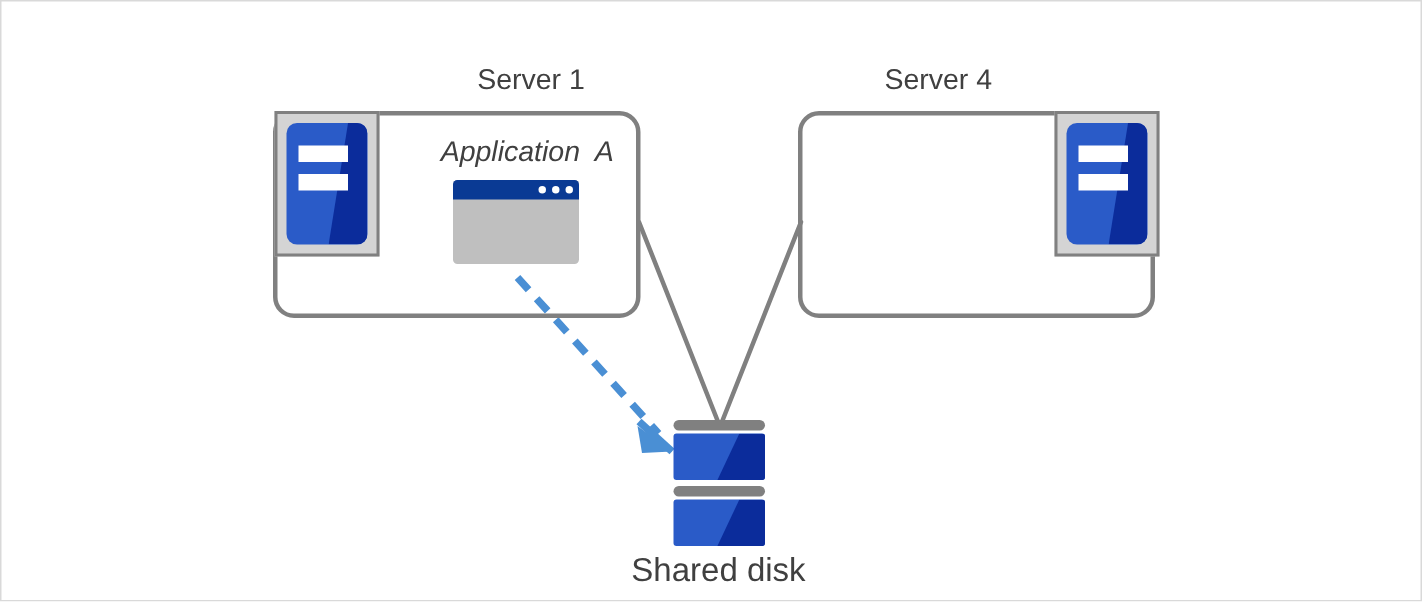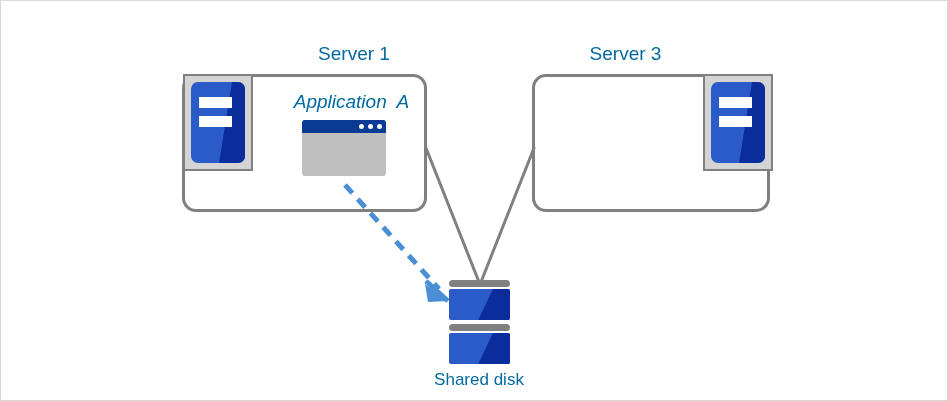--- a/index.html
+++ b/index.html
@@ -17,28 +17,28 @@
     overflow: hidden;
     font-family: "Liberation Sans", sans-serif;
     color: #1a1a1a;
   }
 
   
   .label {
     position: absolute;
     font-size: 19px;
     line-height: 22px;
-    color: #0369a1;
+    color: #404040;
     white-space: pre;
     text-align: center;
   }
   #server1-title { left: 258px; top: 42px; width: 190px; }
   #server2-title { left: 522px; top: 42px; width: 205px; }
   #app-title     { left: 248px; top: 90px; width: 205px; font-style: italic; }
-  #disk-title    { left: 383px; top: 368px; width: 190px; font-size: 17px; }
+  #disk-title    { left: 383px; top: 368px; width: 190px; font-size: 22px; }
 
   
   .server-box {
     position: absolute;
     border: 3px solid #808080;
     border-radius: 14px;
     background: transparent;
     box-sizing: border-box;
   }
   #server1-box { left: 181px; top: 73px; width: 245px; height: 138px; }
@@ -180,21 +180,21 @@
 
   <div class="label" id="app-title">Application  A</div>
   <div id="app-window">
     <div id="app-window-titlebar">
       <span class="app-dot d1"></span>
       <span class="app-dot d2"></span>
       <span class="app-dot d3"></span>
     </div>
   </div>
 
-  <div class="label" id="server2-title">Server 3</div>
+  <div class="label" id="server2-title">Server 4</div>
   <div class="server-box" id="server2-box"></div>
   <div class="server-icon" id="server2-icon">
     <div class="server-icon-body">
       <div class="server-bar b1"></div>
       <div class="server-bar b2"></div>
     </div>
   </div>
 
   <div id="disk">
     <div class="disk-cap"></div>

